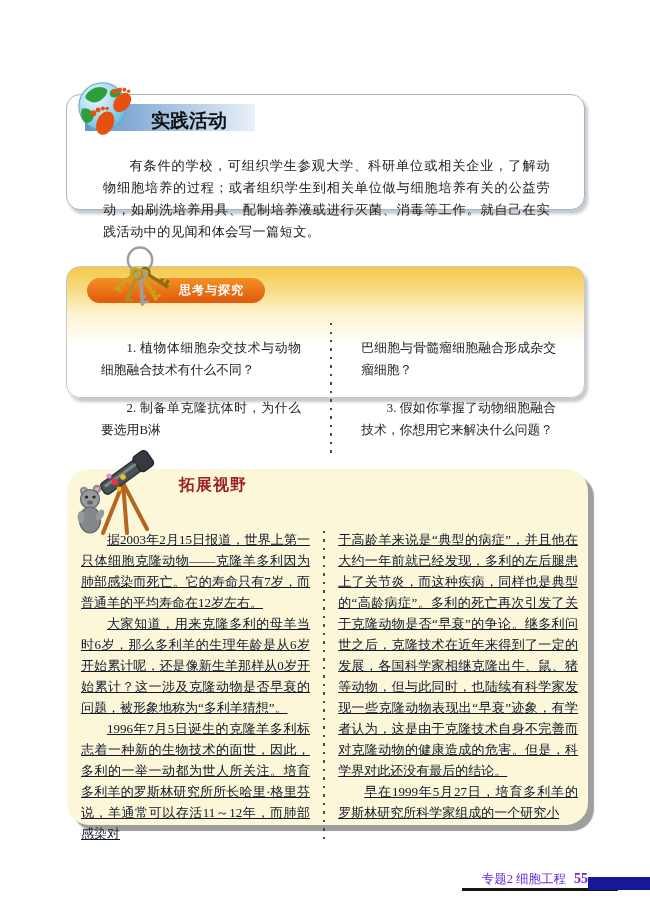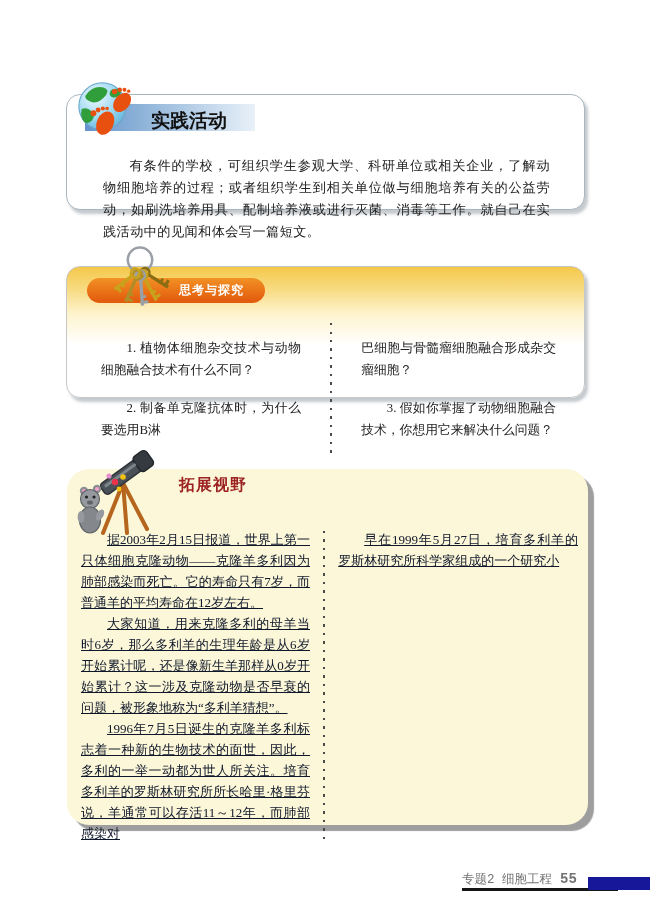--- a/index.html
+++ b/index.html
@@ -71,22 +71,22 @@
     font-weight:bold;font-size:16.5px;letter-spacing:9px;color:#151515;text-indent:9px;
   }
   .icon-telescope{position:absolute;left:4px;top:-32px;width:110px;height:102px;}
   .extend-cols{position:absolute;left:14px;right:10px;top:60px;display:flex;}
   .extend-col{width:229px;font-size:13px;line-height:21px;text-align:justify;color:#0f172a;text-decoration:underline;}
   .extend-col.right{flex:1;}
   .extend-col .para{margin:0;}
 
   
   .footer-text{
-    position:absolute;left:462px;top:871px;width:126px;text-align:left;white-space:nowrap;
-    font-family:Liberation Mono, monospace;font-size:12.5px;color:#737373;
+    position:absolute;left:462px;top:871px;width:126px;text-align:right;white-space:nowrap;
+    font-family:Liberation Serif, serif;font-size:12.5px;color:#6d28d9;
   }
   .footer-pagenum{font-weight:bold;font-size:14px;margin-left:8px;}
   .footer-line{position:absolute;left:462px;top:888px;width:156px;height:2.5px;background:#151515;}
   .footer-navy{position:absolute;left:588px;top:877px;width:62px;height:13px;background:#17179a;}
 </style>
 </head>
 <body>
 
 <div class="page">
 
@@ -207,20 +207,21 @@
     </svg>
     <div class="extend-header">拓展视野</div>
     <div class="extend-cols">
       <div class="extend-col left">
         <p class="para">据2003年2月15日报道，世界上第一只体细胞克隆动物——克隆羊多利因为肺部感染而死亡。它的寿命只有7岁，而普通羊的平均寿命在12岁左右。</p>
         <p class="para">大家知道，用来克隆多利的母羊当时6岁，那么多利羊的生理年龄是从6岁开始累计呢，还是像新生羊那样从0岁开始累计？这一涉及克隆动物是否早衰的问题，被形象地称为“多利羊猜想”。</p>
         <p class="para">1996年7月5日诞生的克隆羊多利标志着一种新的生物技术的面世，因此，多利的一举一动都为世人所关注。培育多利羊的罗斯林研究所所长哈里·格里芬说，羊通常可以存活11～12年，而肺部感染对</p>
       </div>
       <div class="dotline"></div>
       <div class="extend-col right">
+        <p class="para no-indent">于高龄羊来说是“典型的病症”，并且他在大约一年前就已经发现，多利的左后腿患上了关节炎，而这种疾病，同样也是典型的“高龄病症”。多利的死亡再次引发了关于克隆动物是否“早衰”的争论。继多利问世之后，克隆技术在近年来得到了一定的发展，各国科学家相继克隆出牛、鼠、猪等动物，但与此同时，也陆续有科学家发现一些克隆动物表现出“早衰”迹象，有学者认为，这是由于克隆技术自身不完善而对克隆动物的健康造成的危害。但是，科学界对此还没有最后的结论。</p>
         <p class="para">早在1999年5月27日，培育多利羊的罗斯林研究所科学家组成的一个研究小</p>
       </div>
     </div>
   </div>
 
   <div class="footer-text">
     <span>专题2  细胞工程</span><span class="footer-pagenum">55</span>
   </div>
   <div class="footer-line"></div>
   <div class="footer-navy"></div>

